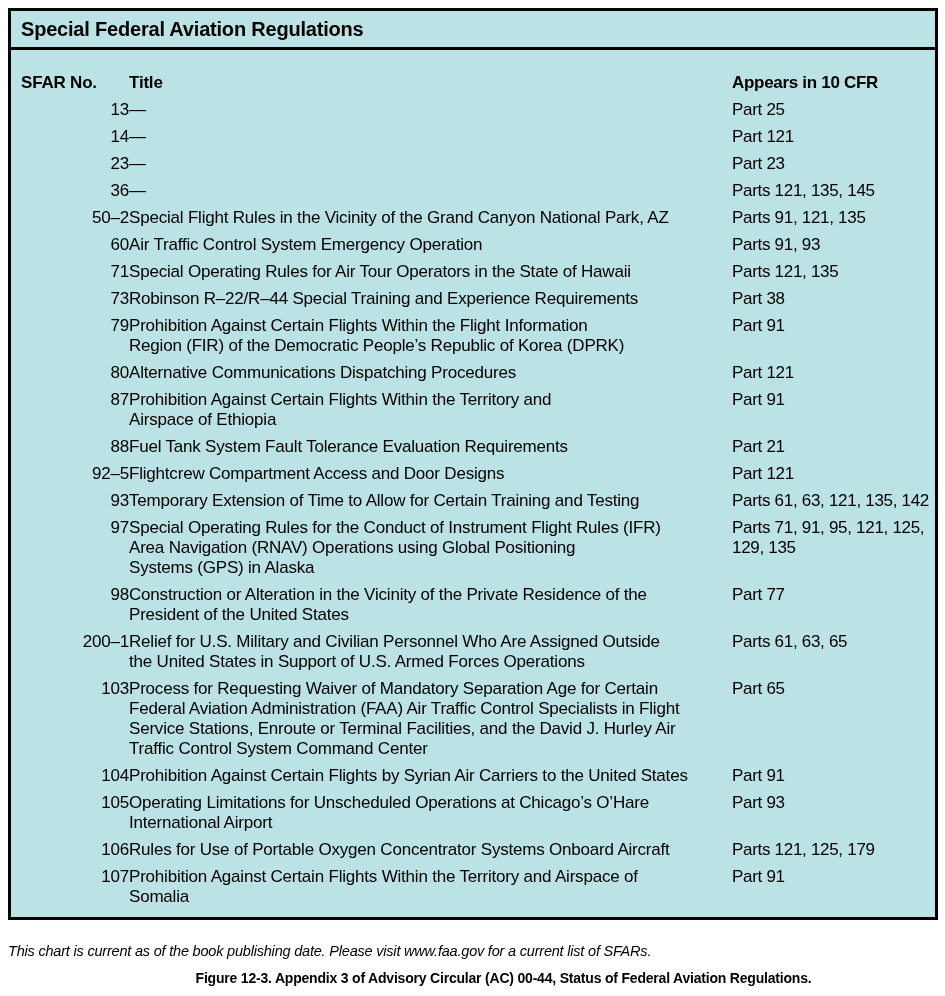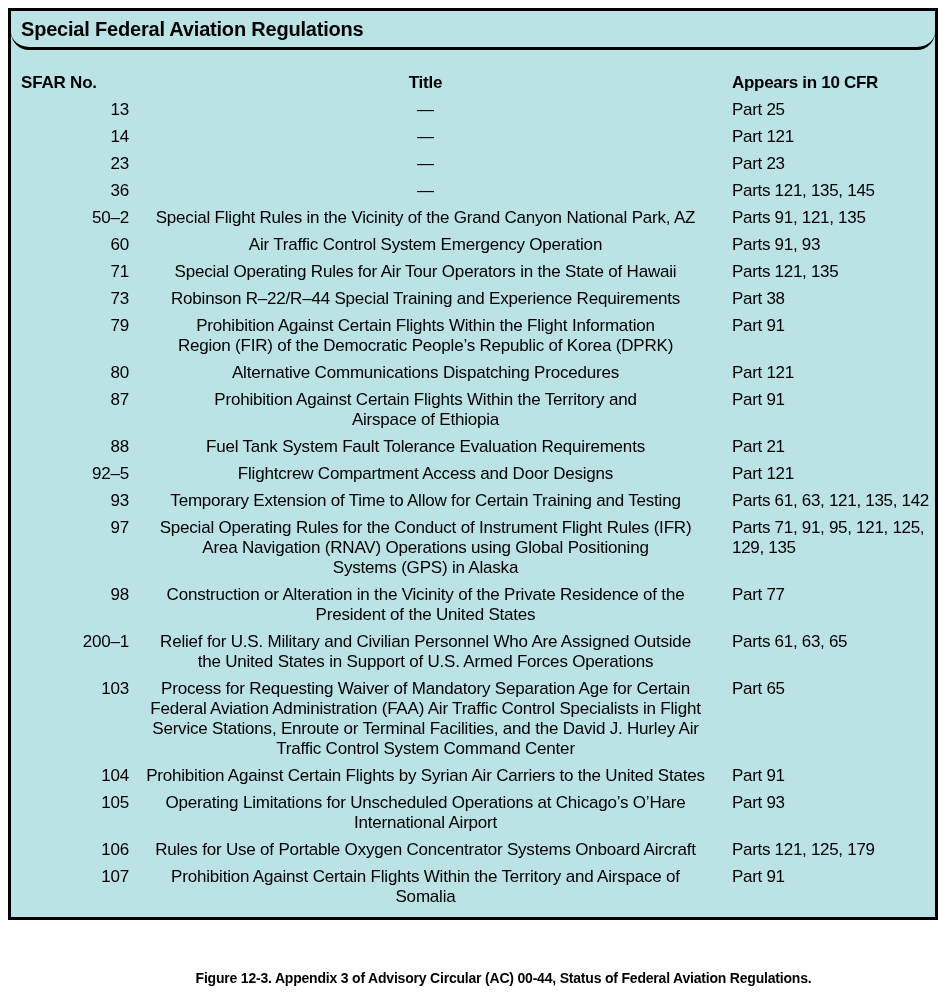--- a/index.html
+++ b/index.html
@@ -26,21 +26,20 @@
     background: #bbe2e5;
     padding-bottom: 6px;
   }
   .table-title {
     font-size: 20px;
     font-weight: bold;
     line-height: 1.2;
     padding: 6px 10px 6px 10px;
     border-bottom: 3px solid #000000;
     letter-spacing: -0.2px;
-    border-radius: 18px;
   }
   table.sfar-grid {
     border-collapse: collapse;
     table-layout: fixed;
     width: 100%;
     font-size: 17px;
     line-height: 20px;
   }
   table.sfar-grid col.col-no    { width: 118px; }
   table.sfar-grid col.col-title { width: 603px; }
@@ -52,21 +51,21 @@
     letter-spacing: -0.2px;
   }
   thead th {
     font-weight: bold;
     padding-top: 23px;
     padding-bottom: 4px;
   }
   th.c-no   { text-align: left; padding-left: 10px; }
   td.c-no   { text-align: right; }
   th.c-title, td.c-title {
-    text-align: center;
+    text-align: left;
     padding-right: 10px;
     white-space: pre-line;
   }
   th.c-cfr, td.c-cfr {
     text-align: left;
     padding-right: 2px;
     white-space: pre;
     letter-spacing: -0.3px;
   }
   .footnote {
@@ -231,16 +230,17 @@
           <tr>
             <td class="c-no">107</td>
             <td class="c-title">Prohibition Against Certain Flights Within the Territory and Airspace of
 Somalia</td>
             <td class="c-cfr">Part 91</td>
           </tr>
         </tbody>
     </table>
   </div>
 
+  <div class="footnote">This chart is current as of the book publishing date. Please visit www.faa.gov for a current list of SFARs.</div>
 
   <div class="caption">Figure 12-3. Appendix 3 of Advisory Circular (AC) 00-44, Status of Federal Aviation Regulations.</div>
 
 </div>
 
 </body></html>

